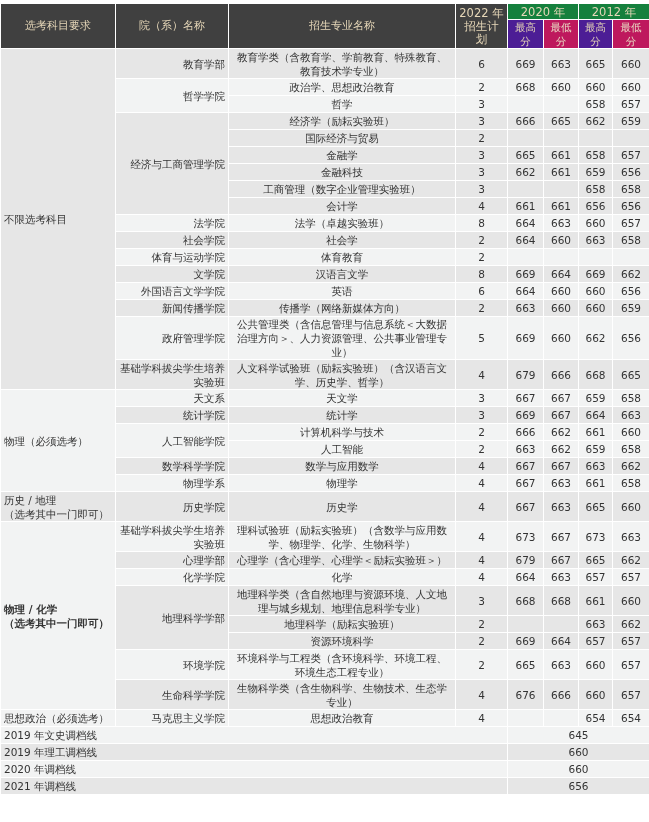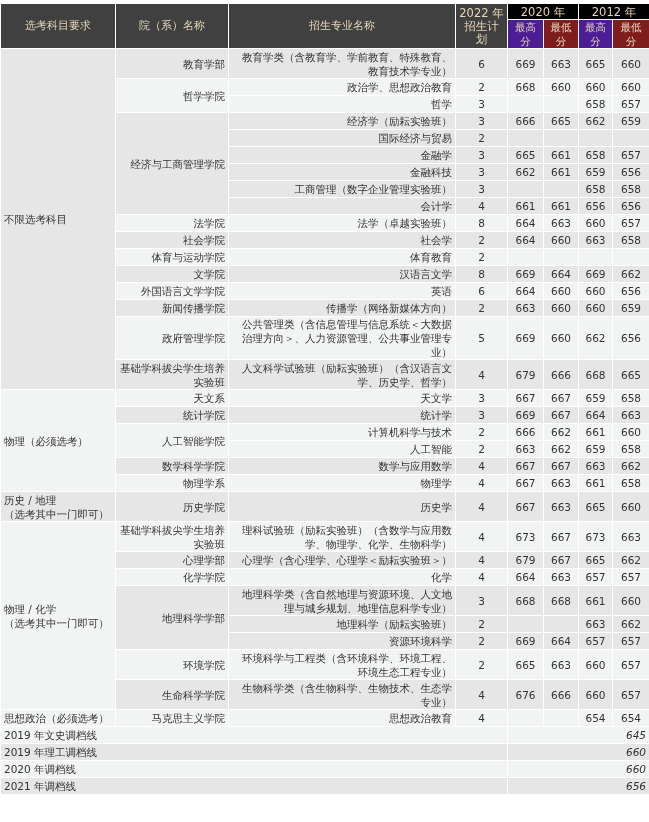--- a/index.html
+++ b/index.html
@@ -14,29 +14,29 @@
     }
     table.scores td, table.scores th {
       border: 1.5px solid #ffffff;
       padding: 0 3px;
       line-height: 14px;
       vertical-align: middle;
       overflow: hidden;
     }
     th { font-weight: normal; }
     th.h-main { background: #404040; color: #e6d7b8; font-size: 11px; text-align: center; }
-    th.h-year { background: #000000; color: #e6d7b8; font-size: 11.5px; text-align: center; height: 15px; }
+    th.h-year { background: #15803d; color: #e6d7b8; font-size: 11.5px; text-align: center; height: 15px; }
     th.h-hi { background: #4c1d95; color: #e2d3b6; font-size: 10.5px; text-align: center; padding: 0; height: 22px; }
-    th.h-lo { background: #7f1d1d; color: #e8dbc2; font-size: 10.5px; text-align: center; padding: 0; }
+    th.h-lo { background: #be185d; color: #e8dbc2; font-size: 10.5px; text-align: center; padding: 0; }
     td.c-req { text-align: left; padding-left: 5px; }
     td.c-dept { text-align: right; padding-left: 5px; }
-    td.c-major { text-align: right; padding-left: 5px; }
+    td.c-major { text-align: center; padding-left: 5px; }
     td.c-num { text-align: center; padding: 0; }
     td.c-sum-label { }
-    td.c-sum-val { text-align: right; font-style: italic; }
+    td.c-sum-val { text-align: center; }
     .D { background: #e6e6e6; }
     .L { background: #f2f3f3; }
     tr.r1 td { height: 16px; }
     tr.r2 td { height: 29px; }
   </style>
 </head>
 <body>
 
 <table class="scores">
   <colgroup>
@@ -278,21 +278,21 @@
       <td class="c-dept D">历史学院</td>
       <td class="c-major D">历史学</td>
       <td class="c-num D">4</td>
       <td class="c-num D">667</td>
       <td class="c-num D">663</td>
       <td class="c-num D">665</td>
       <td class="c-num D">660</td>
     </tr>
 
     <tr class="r2">
-      <td class="c-req L" rowspan="8" style="white-space:pre-line;">物理 / 化学
+      <td class="c-req L" rowspan="8" style="white-space:pre-line;font-weight:bold;">物理 / 化学
 （选考其中一门即可）</td>
       <td class="c-dept L">基础学科拔尖学生培养实验班</td>
       <td class="c-major L">理科试验班（励耘实验班）（含数学与应用数学、物理学、化学、生物科学）</td>
       <td class="c-num L">4</td>
       <td class="c-num L">673</td>
       <td class="c-num L">667</td>
       <td class="c-num L">673</td>
       <td class="c-num L">663</td>
     </tr>
     <tr class="r1">

